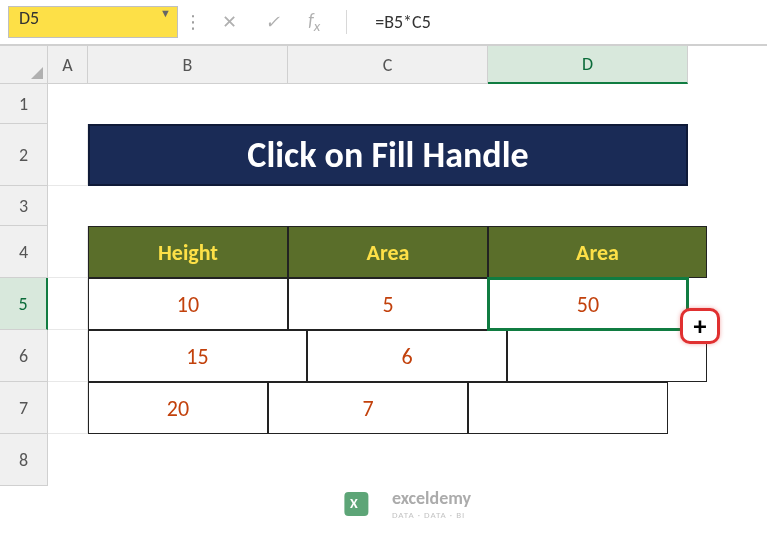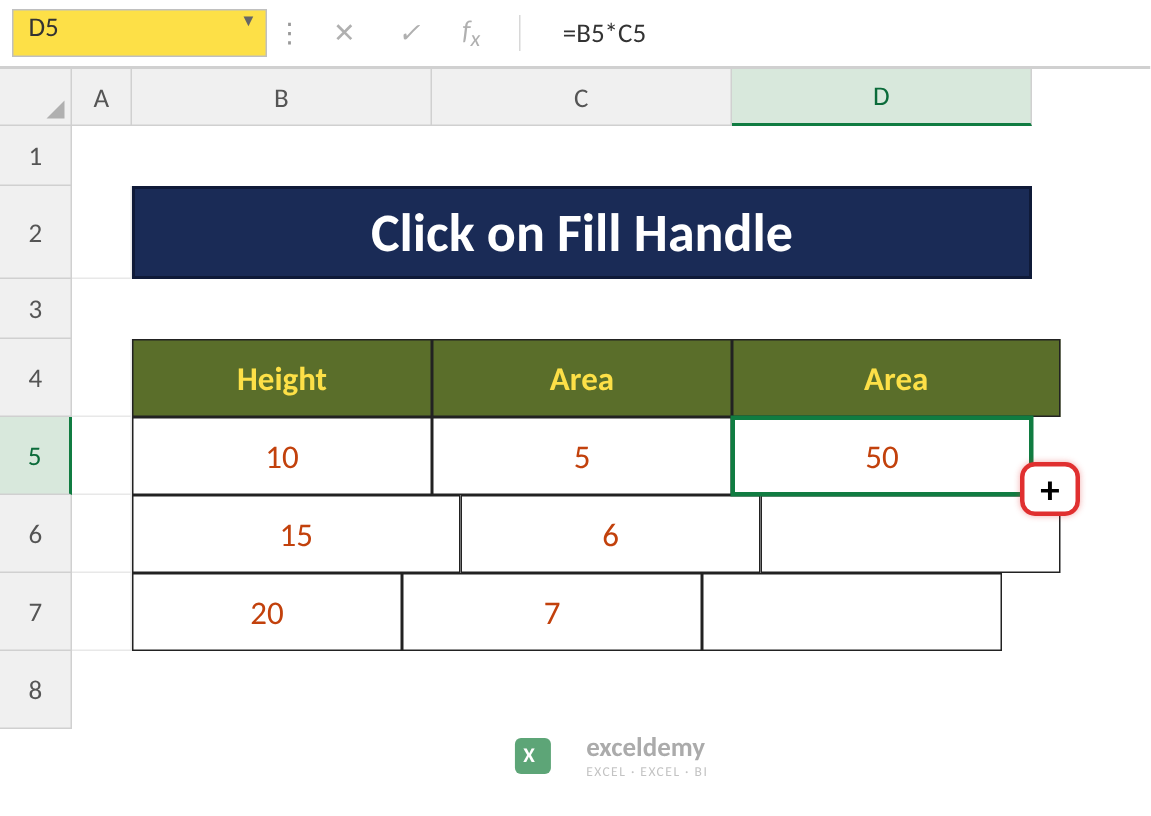--- a/index.html
+++ b/index.html
@@ -317,19 +317,19 @@
       </div>
 
       <div class="callout" style="left:632px;top:224px">
         <span>+</span>
       </div>
 
       <div class="watermark">
         <div class="wm-logo"></div>
         <div>
           <span class="wm-text">exceldemy</span>
-          <span class="wm-sub">EXCEL · EXCEL · BI</span>
+          <span class="wm-sub">DATA · DATA · BI</span>
         </div>
       </div>
 
     </div>
   </div>
 </div>
 
 </body></html>

